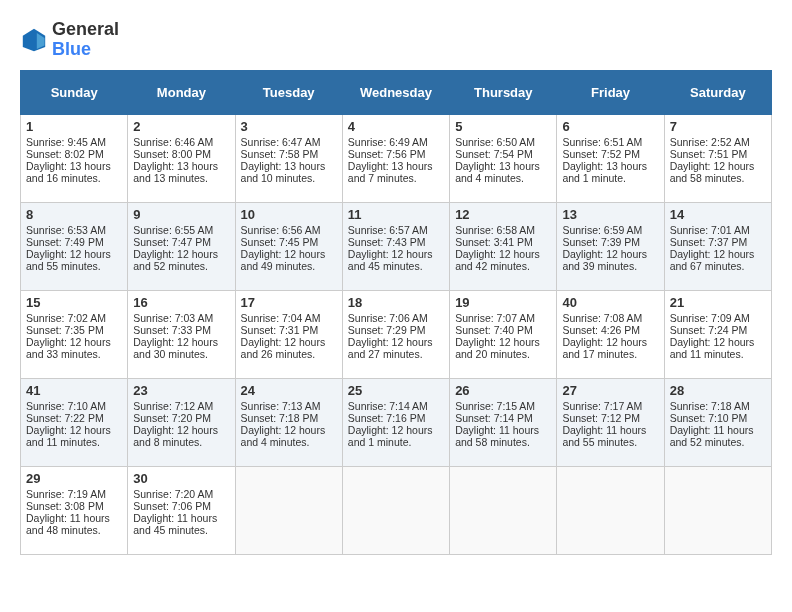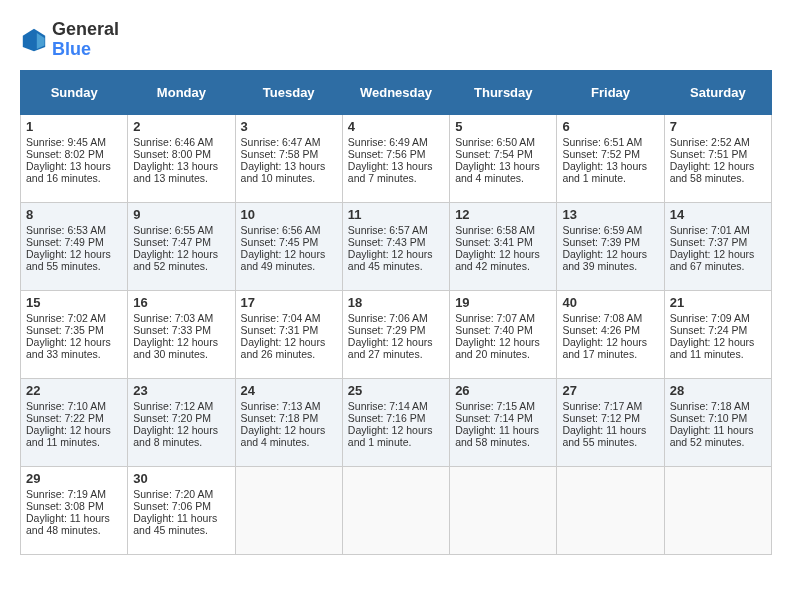--- a/index.html
+++ b/index.html
@@ -263,21 +263,21 @@
         <td>
           <span class="day-num">21</span>
           <div>Sunrise: 7:09 AM</div>
           <div>Sunset: 7:24 PM</div>
           <div>Daylight: 12 hours</div>
           <div>and 11 minutes.</div>
         </td>
       </tr>
       <tr>
         <td>
-          <span class="day-num">22</span>
+          <span class="day-num">41</span>
           <div>Sunrise: 7:10 AM</div>
           <div>Sunset: 7:22 PM</div>
           <div>Daylight: 12 hours</div>
           <div>and 11 minutes.</div>
         </td>
         <td>
           <span class="day-num">23</span>
           <div>Sunrise: 7:12 AM</div>
           <div>Sunset: 7:20 PM</div>
           <div>Daylight: 12 hours</div>

